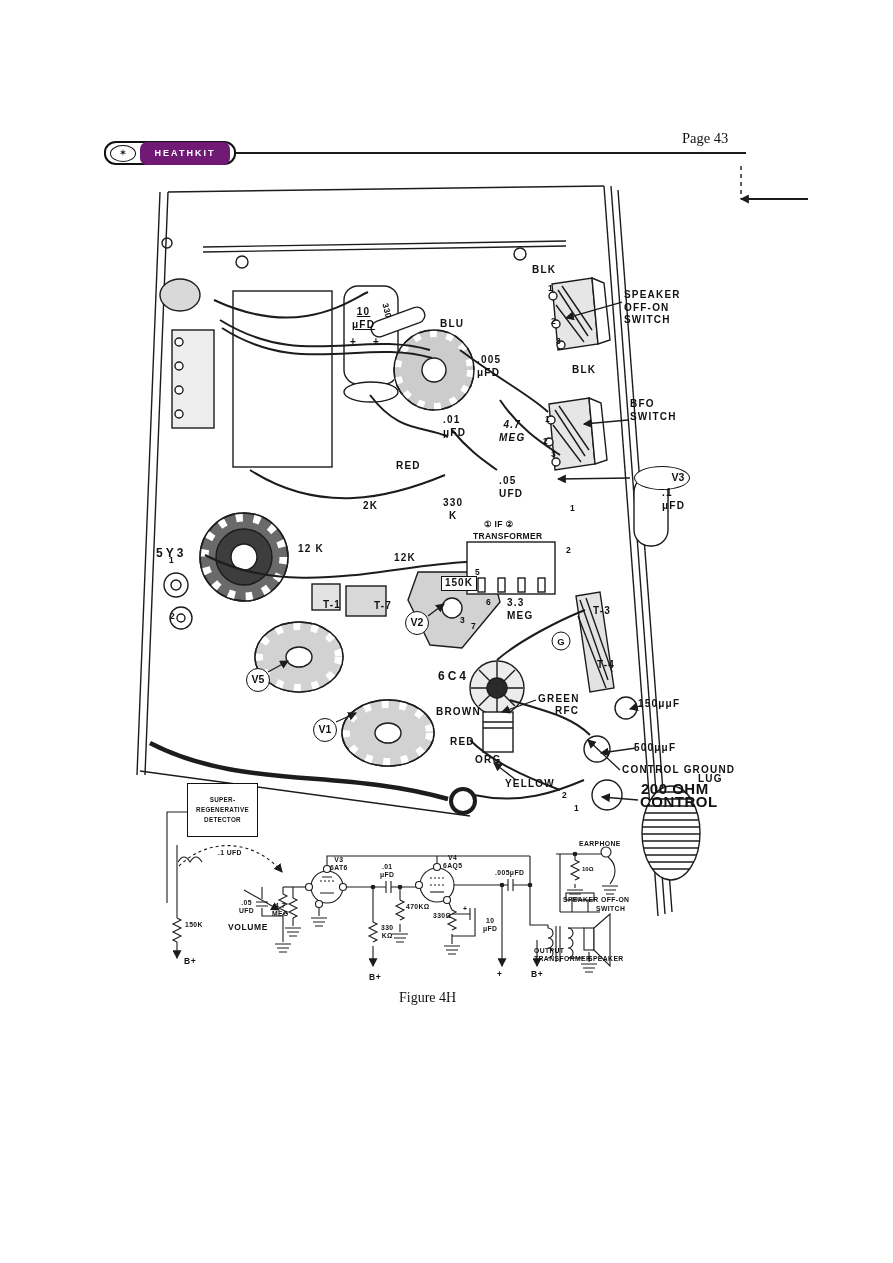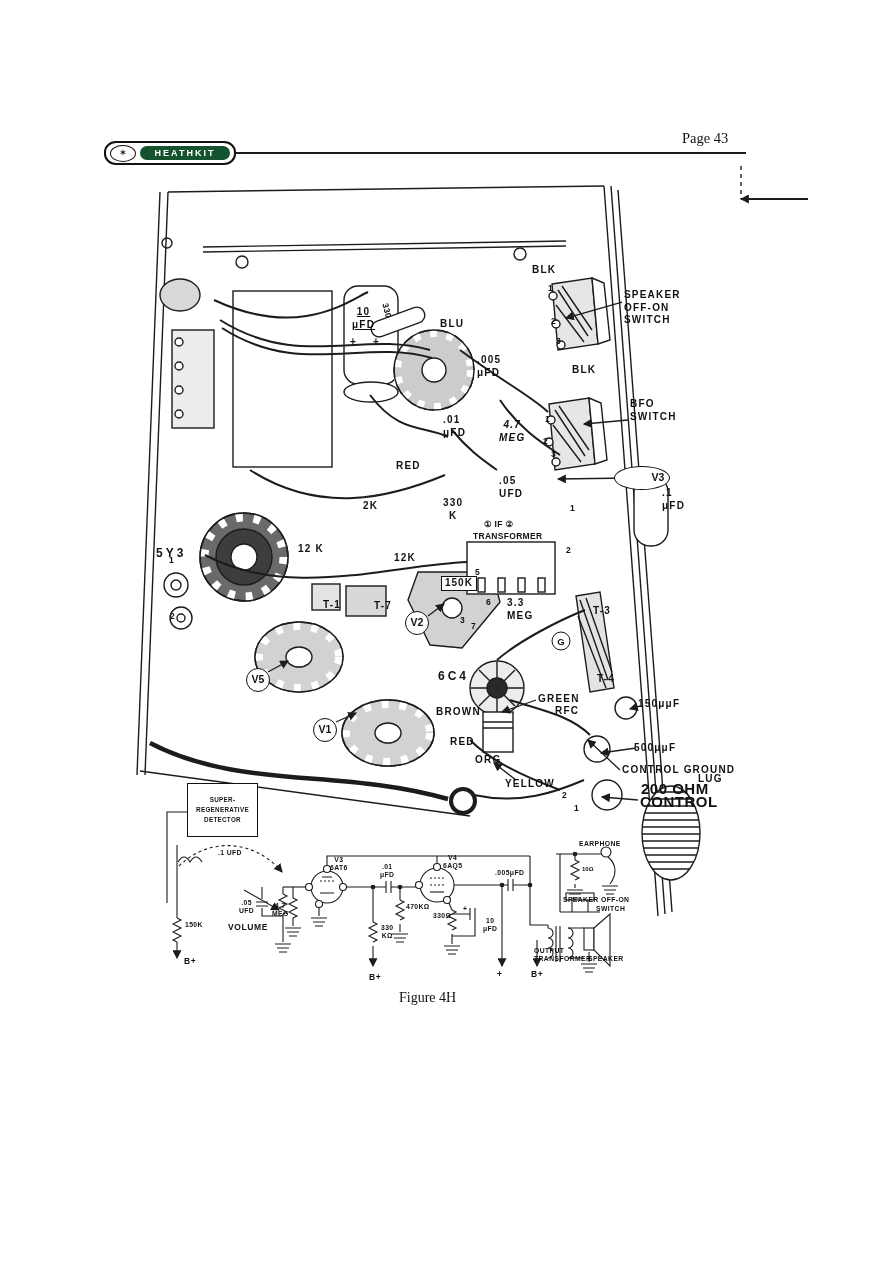--- a/index.html
+++ b/index.html
@@ -7,21 +7,21 @@
         font-family:"Liberation Sans",sans-serif;color:#151515;}
   
   #rule{position:absolute;left:110px;top:152px;width:636px;height:2px;background:#1c1c1c;}
   #pageno{position:absolute;left:682px;top:130px;font-family:"Liberation Serif",serif;
           font-size:14.5px;color:#111;}
   #logo{position:absolute;left:104px;top:141px;width:132px;height:24px;border:2px solid #111;
         border-radius:12px/11px;background:#fff;display:flex;align-items:center;gap:4px;
         padding:0 4px;box-sizing:border-box;z-index:3;}
   #logo .emblem{width:24px;height:15px;border:1.5px solid #111;border-radius:50%;
         display:flex;align-items:center;justify-content:center;font-size:10px;line-height:1;}
-  #logo .wordpill{flex:1;height:14px;background:#14532d;border-radius:7px;display:flex;
+  #logo .wordpill{flex:1;height:23px;background:#701a75;border-radius:7px;display:flex;
         align-items:center;justify-content:center;color:#fff;font-size:9px;font-weight:bold;
         letter-spacing:2px;}
   
   #overlay{position:absolute;left:0;top:0;width:789px;height:1263px;z-index:2;}
   .dl{position:absolute;font-weight:bold;color:#111;white-space:pre;line-height:1.25;}
   .std{font-size:10px;letter-spacing:1.2px;}
   .xs{font-size:8.5px;letter-spacing:.3px;}
   .lg{font-size:12px;letter-spacing:3px;margin-top:26px;}
   .xl{font-size:15px;letter-spacing:.5px;}
   .sch{font-size:6.8px;letter-spacing:.4px;line-height:1.2;}
@@ -305,21 +305,21 @@
       <div class="dl std" style="left: 572px; top: 364px;">BLK</div>
       <div class="dl std" style="left: 443px; top: 414px;">.01
 μFD</div>
       <div class="dl std center" style="left: 499px; top: 419px; font-style: italic;">4.7
 MEG</div>
       <div class="dl std" style="left: 630px; top: 398px;">BFO
 SWITCH</div>
       <div class="dl xs" style="left: 545px; top: 414px;">1</div>
       <div class="dl xs" style="left: 543px; top: 436px;">2</div>
       <div class="dl xs" style="left: 551px; top: 449px;">3</div>
-      <div class="dl c22" style="left: 642px; top: 478px; padding-left: 32px;">V3</div>
+      <div class="dl c22" style="left: 662px; top: 478px; padding-left: 32px;">V3</div>
       <div class="dl std" style="left: 662px; top: 487px;">.1
 μFD</div>
       <div class="dl std" style="left: 396px; top: 460px;">RED</div>
       <div class="dl std" style="left: 363px; top: 500px;">2K</div>
       <div class="dl std" style="left: 499px; top: 475px;">.05
 UFD</div>
       <div class="dl std center" style="left: 443px; top: 497px;">330
 K</div>
       <div class="dl std" style="left: 298px; top: 543px;">12 K</div>
       <div class="dl std" style="left: 394px; top: 552px;">12K</div>
@@ -336,21 +336,21 @@
       <div class="dl xs" style="left: 460px; top: 615px;">3</div>
       <div class="dl xs" style="left: 471px; top: 621px;">7</div>
       <div class="dl std" style="left: 507px; top: 597px;">3.3
 MEG</div>
       <div class="dl c22" style="left: 417px; top: 623px;">V2</div>
       <div class="dl lg" style="left: 438px; top: 643px;">6C4</div>
       <div class="dl c18" style="left: 561px; top: 641px;">G</div>
       <div class="dl std" style="left: 323px; top: 599px;">T-1</div>
       <div class="dl std" style="left: 374px; top: 600px;">T-7</div>
       <div class="dl std" style="left: 593px; top: 605px;">T-3</div>
-      <div class="dl std" style="left: 597px; top: 659px; margin-top: 14px;">T-4</div>
+      <div class="dl std" style="left: 597px; top: 659px;">T-4</div>
       <div class="dl c22" style="left: 258px; top: 680px;">V5</div>
       <div class="dl c22" style="left: 325px; top: 730px;">V1</div>
       <div class="dl std" style="left: 436px; top: 706px;">BROWN</div>
       <div class="dl std" style="left: 538px; top: 693px;">GREEN</div>
       <div class="dl std" style="left: 555px; top: 705px;">RFC</div>
       <div class="dl std" style="left: 450px; top: 736px;">RED</div>
       <div class="dl std" style="left: 475px; top: 754px;">ORG</div>
       <div class="dl std" style="left: 505px; top: 778px;">YELLOW</div>
       <div class="dl std" style="left: 638px; top: 698px;">150μμF</div>
       <div class="dl std" style="left: 634px; top: 742px;">500μμF</div>

